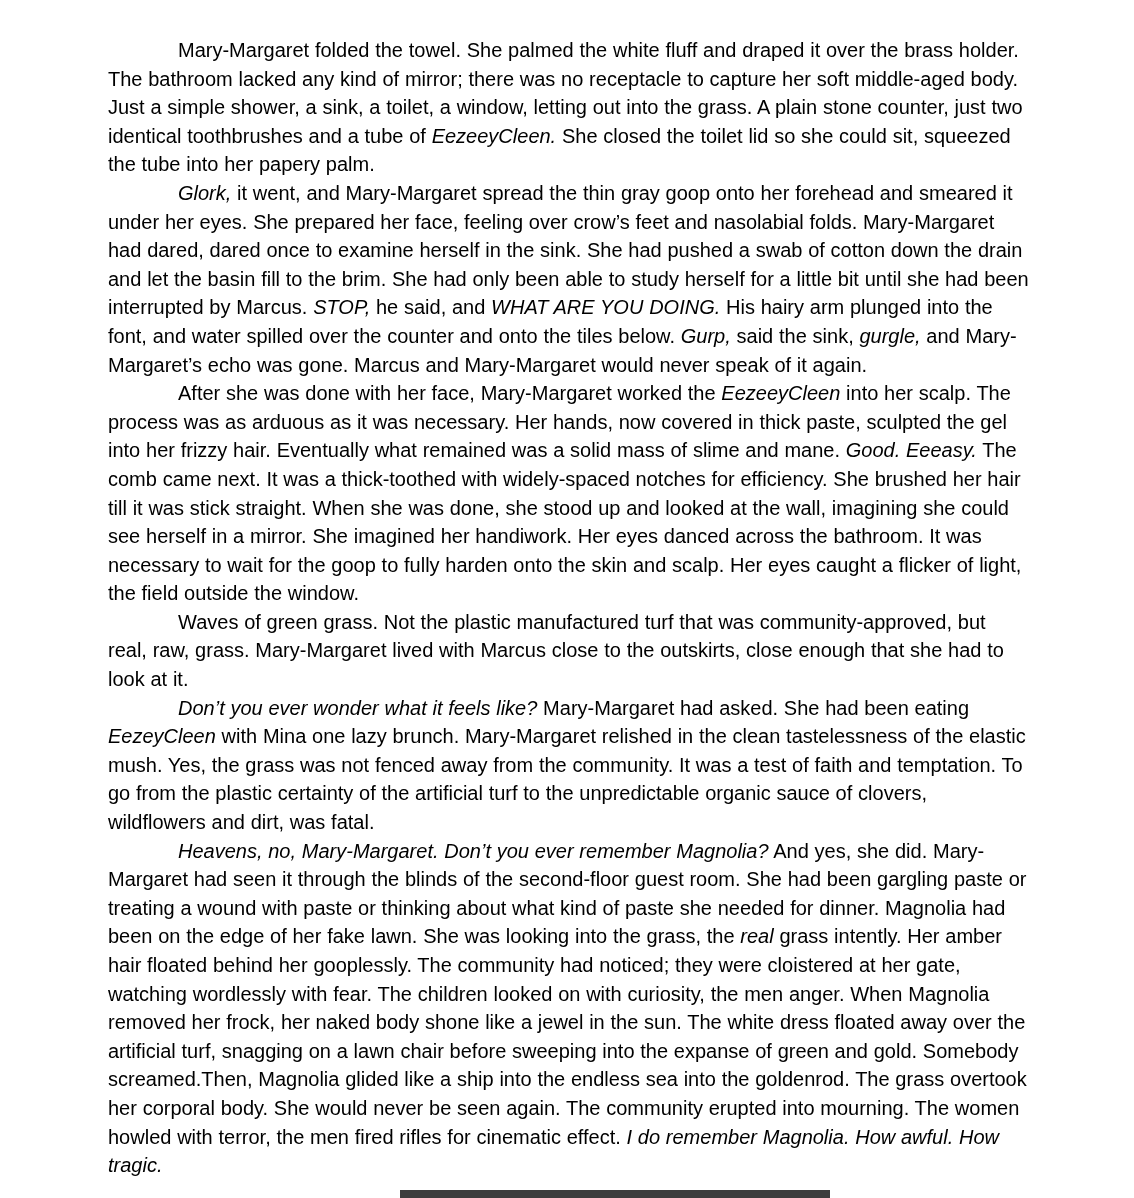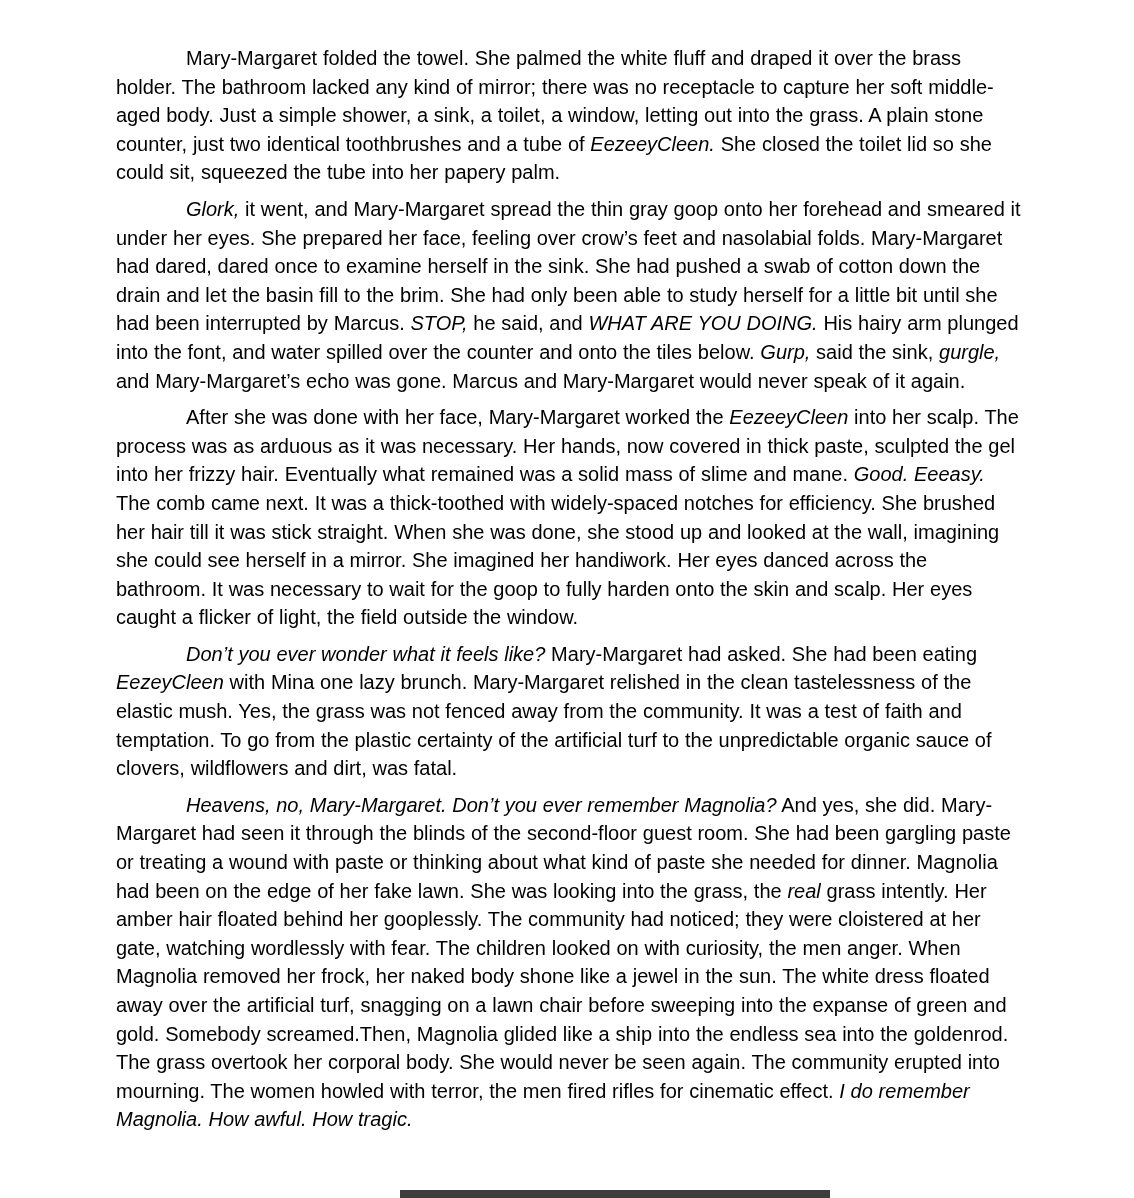--- a/index.html
+++ b/index.html
@@ -21,21 +21,21 @@
     color: #000000;
   }
   .doc-body {
     position: absolute;
     left: 108px;
     top: 36px;
     width: 921px;
     z-index: 1;
   }
   p.para {
-    margin: 8px;
+    margin: 0;
     padding: 0;
     text-indent: 70px;
     font-size: 20px;
     line-height: 28.6px;
     text-align: left;
     word-spacing: 0.2px;
   }
   p.para .run-italic {
     font-style: italic;
   }
@@ -50,16 +50,17 @@
 </style>
 </head>
 <body>
 
 <div class="page" style="background: rgb(255, 255, 255); color: rgb(0, 0, 0);">
   <div class="selection-bar" style="background: rgb(61, 61, 61);"></div>
   <div class="doc-body" id="doc-body">
       <p class="para"><span class="run-normal">Mary-Margaret folded the towel. She palmed the white fluff and draped it over the brass holder. The bathroom lacked any kind of mirror; there was no receptacle to capture her soft middle-aged body. Just a simple shower, a sink, a toilet, a window, letting out into the grass. A plain stone counter, just two identical toothbrushes and a tube of </span><span class="run-italic">EezeeyCleen.</span><span class="run-normal"> She closed the toilet lid so she could sit, squeezed the tube into her papery palm.</span></p>
       <p class="para"><span class="run-italic">Glork,</span><span class="run-normal"> it went, and Mary-Margaret spread the thin gray goop onto her forehead and smeared it under her eyes. She prepared her face, feeling over crow’s feet and nasolabial folds. Mary-Margaret had dared, dared once to examine herself in the sink. She had pushed a swab of cotton down the drain and let the basin fill to the brim. She had only been able to study herself for a little bit until she had been interrupted by Marcus. </span><span class="run-italic">STOP,</span><span class="run-normal"> he said, and </span><span class="run-italic">WHAT ARE YOU DOING.</span><span class="run-normal"> His hairy arm plunged into the font, and water spilled over the counter and onto the tiles below. </span><span class="run-italic">Gurp,</span><span class="run-normal"> said the sink, </span><span class="run-italic">gurgle,</span><span class="run-normal"> and Mary-Margaret’s echo was gone. Marcus and Mary-Margaret would never speak of it again.</span></p>
       <p class="para"><span class="run-normal">After she was done with her face, Mary-Margaret worked the </span><span class="run-italic">EezeeyCleen</span><span class="run-normal"> into her scalp. The process was as arduous as it was necessary. Her hands, now covered in thick paste, sculpted the gel into her frizzy hair. Eventually what remained was a solid mass of slime and mane. </span><span class="run-italic">Good. Eeeasy.</span><span class="run-normal"> The comb came next. It was a thick-toothed with widely-spaced notches for efficiency. She brushed her hair till it was stick straight. When she was done, she stood up and looked at the wall, imagining she could see herself in a mirror. She imagined her handiwork. Her eyes danced across the bathroom. It was necessary to wait for the goop to fully harden onto the skin and scalp. Her eyes caught a flicker of light, the field outside the window.</span></p>
+      <p class="para"><span class="run-normal">Waves of green grass. Not the plastic manufactured turf that was community-approved, but real, raw, grass. Mary-Margaret lived with Marcus close to the outskirts, close enough that she had to look at it.</span></p>
       <p class="para"><span class="run-italic">Don’t you ever wonder what it feels like?</span><span class="run-normal"> Mary-Margaret had asked. She had been eating </span><span class="run-italic">EezeyCleen</span><span class="run-normal"> with Mina one lazy brunch. Mary-Margaret relished in the clean tastelessness of the elastic mush. Yes, the grass was not fenced away from the community. It was a test of faith and temptation. To go from the plastic certainty of the artificial turf to the unpredictable organic sauce of clovers, wildflowers and dirt, was fatal.</span></p>
       <p class="para"><span class="run-italic">Heavens, no, Mary-Margaret. Don’t you ever remember Magnolia?</span><span class="run-normal"> And yes, she did. Mary-Margaret had seen it through the blinds of the second-floor guest room. She had been gargling paste or treating a wound with paste or thinking about what kind of paste she needed for dinner. Magnolia had been on the edge of her fake lawn. She was looking into the grass, the </span><span class="run-italic">real</span><span class="run-normal"> grass intently. Her amber hair floated behind her gooplessly. The community had noticed; they were cloistered at her gate, watching wordlessly with fear. The children looked on with curiosity, the men anger. When Magnolia removed her frock, her naked body shone like a jewel in the sun. The white dress floated away over the artificial turf, snagging on a lawn chair before sweeping into the expanse of green and gold. Somebody screamed.Then, Magnolia glided like a ship into the endless sea into the goldenrod. The grass overtook her corporal body. She would never be seen again. The community erupted into mourning. The women howled with terror, the men fired rifles for cinematic effect. </span><span class="run-italic">I do remember Magnolia. How awful. How tragic.</span></p>
     </div>
 </div>
 
 </body></html>

